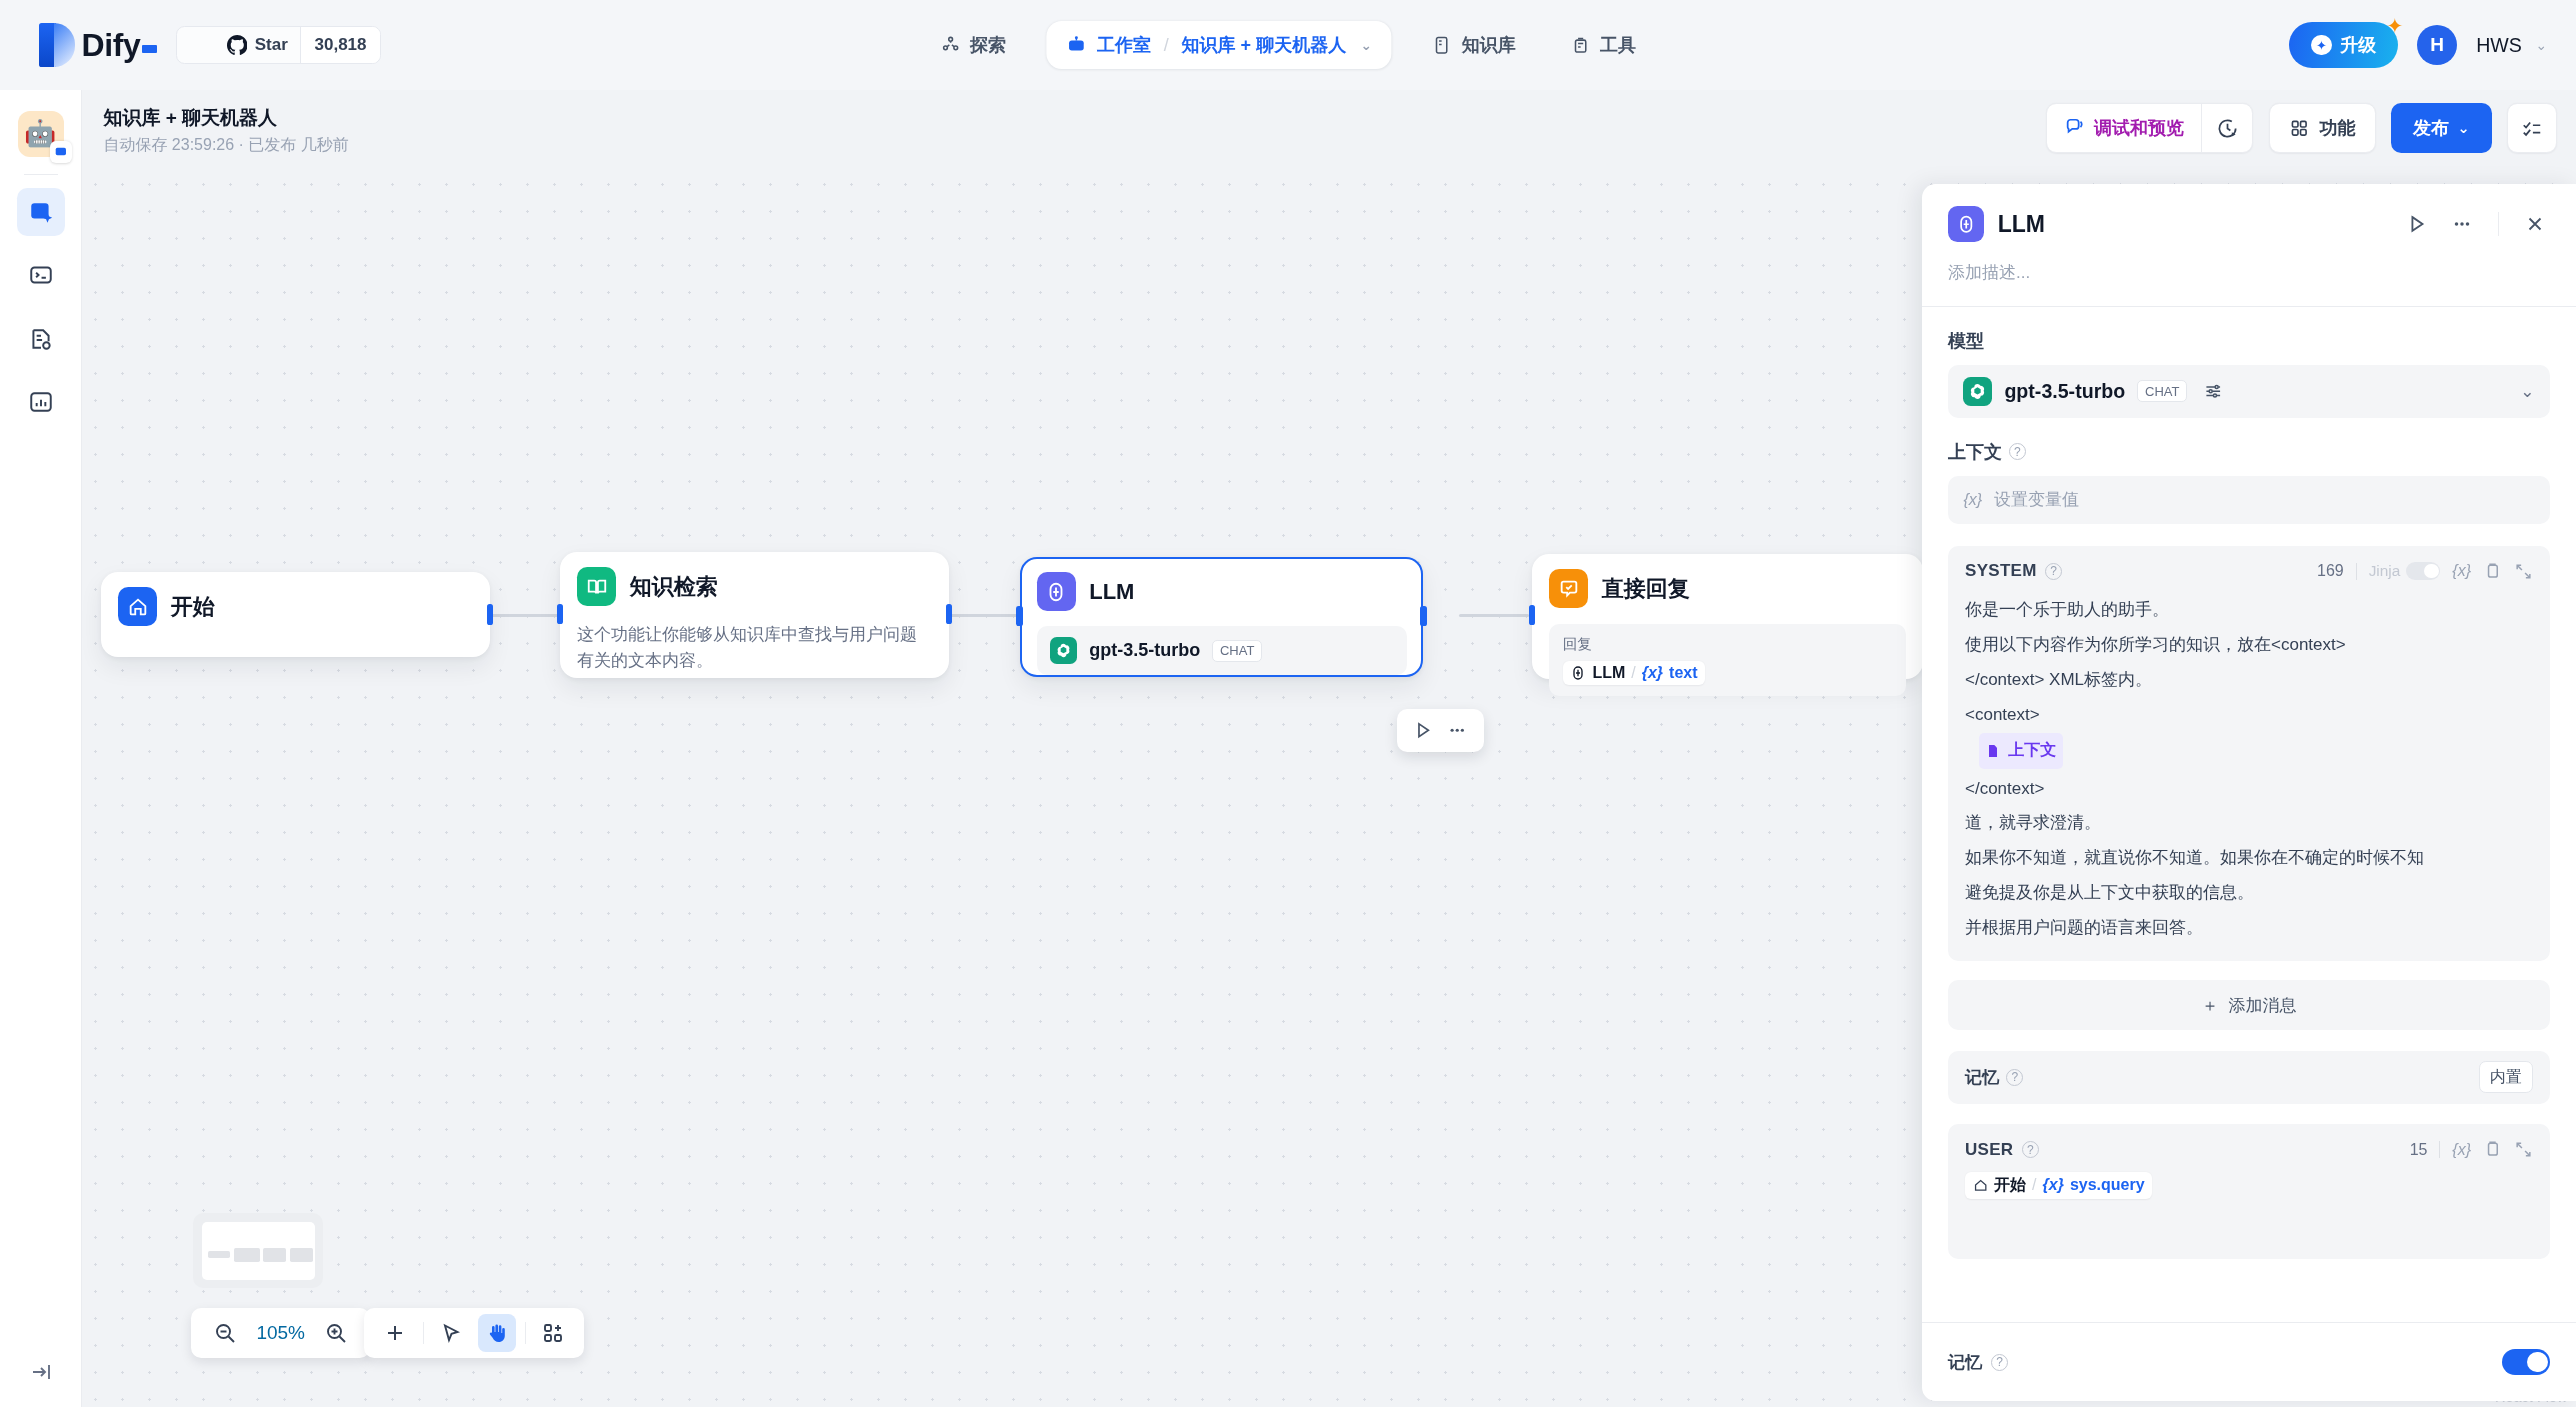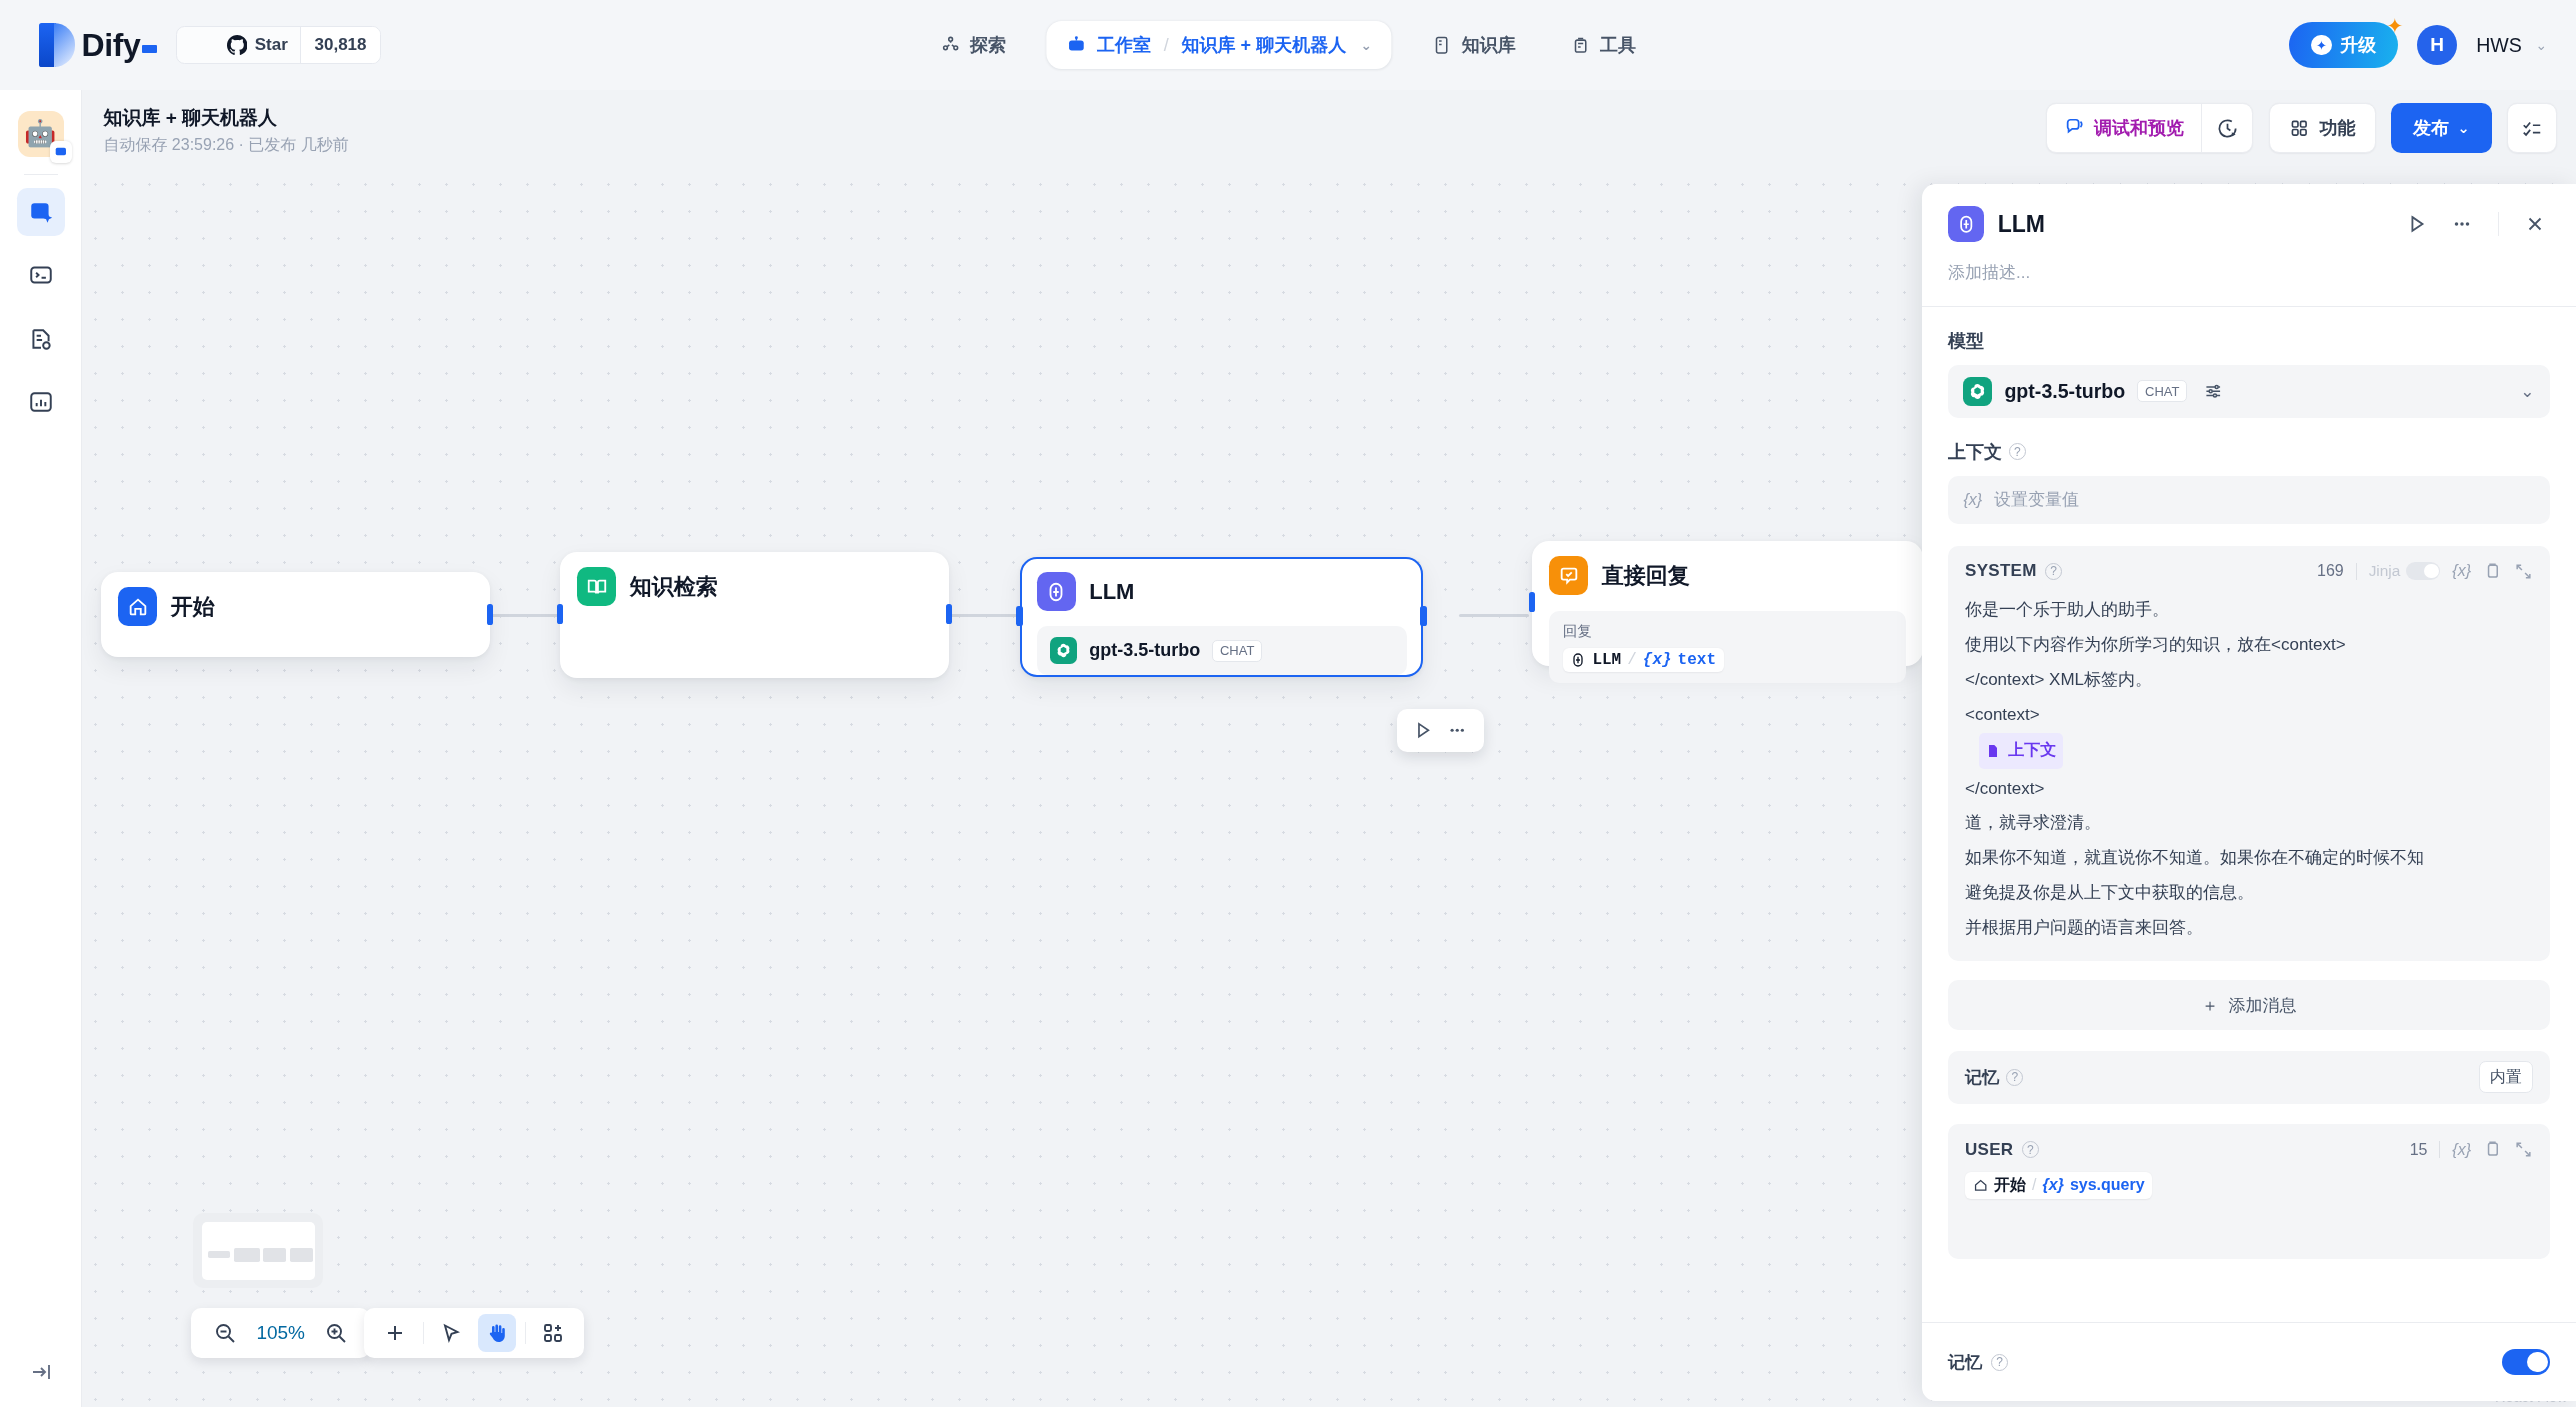--- a/index.html
+++ b/index.html
@@ -416,20 +416,21 @@
     <div class="node" style="left:478px;top:381px;width:389px;height:126px;">
       <div class="node-head">
         <div class="node-ico" style="background:#10b981;">
           <svg width="22" height="22" viewBox="0 0 24 24" fill="none" stroke="#fff" stroke-width="2">
               <path d="M3 5h6a2 2 0 0 1 2 2v12a2 2 0 0 0-2-2H3z"></path>
               <path d="M21 5h-6a2 2 0 0 0-2 2v12a2 2 0 0 1 2-2h6z"></path>
             </svg>
         </div>
         <div class="node-title">知识检索</div>
       </div>
+      <div class="node-desc">这个功能让你能够从知识库中查找与用户问题有关的文本内容。</div>
       <div class="port" style="left:-3.4px;top:62px;"></div>
       <div class="port" style="right:-3.4px;top:62px;"></div>
     </div>
 
     <div class="node selected" style="left:938px;top:386px;width:403px;height:120px;">
       <div class="node-head">
         <div class="node-ico" style="background:#6366f1;">
           <svg width="22" height="22" viewBox="0 0 24 24" fill="none" stroke="#fff" stroke-width="2">
               <path d="M12 3a6 6 0 0 1 6 6v6a6 6 0 0 1-12 0V9a6 6 0 0 1 6-6z"></path>
               <path d="M12 7v10M9 12h6"></path>
@@ -457,21 +458,21 @@
       </div>
       <div class="ht-btn">
         <svg width="20.5" height="20.5" viewBox="0 0 24 24" fill="#475467">
             <circle cx="6" cy="12" r="1.9"></circle>
             <circle cx="12" cy="12" r="1.9"></circle>
             <circle cx="18" cy="12" r="1.9"></circle>
           </svg>
       </div>
     </div>
 
-    <div class="node" style="left:1450px;top:370px;width:391px;height:125px;font-family:Liberation Mono, monospace;">
+    <div class="node" style="left:1450px;top:383px;width:391px;height:125px;">
       <div class="node-head">
         <div class="node-ico" style="background:#f79009;">
           <svg width="22" height="22" viewBox="0 0 24 24" fill="none" stroke="#fff" stroke-width="2">
               <path d="M4 6a2 2 0 0 1 2-2h12a2 2 0 0 1 2 2v8a2 2 0 0 1-2 2h-5l-3 3v-3H6a2 2 0 0 1-2-2z"></path>
               <path d="M9 10l2 2 4-4"></path>
             </svg>
         </div>
         <div class="node-title">直接回复</div>
       </div>
       <div class="node-sub" style="flex-direction:column;align-items:flex-start;gap:6.8px;">

